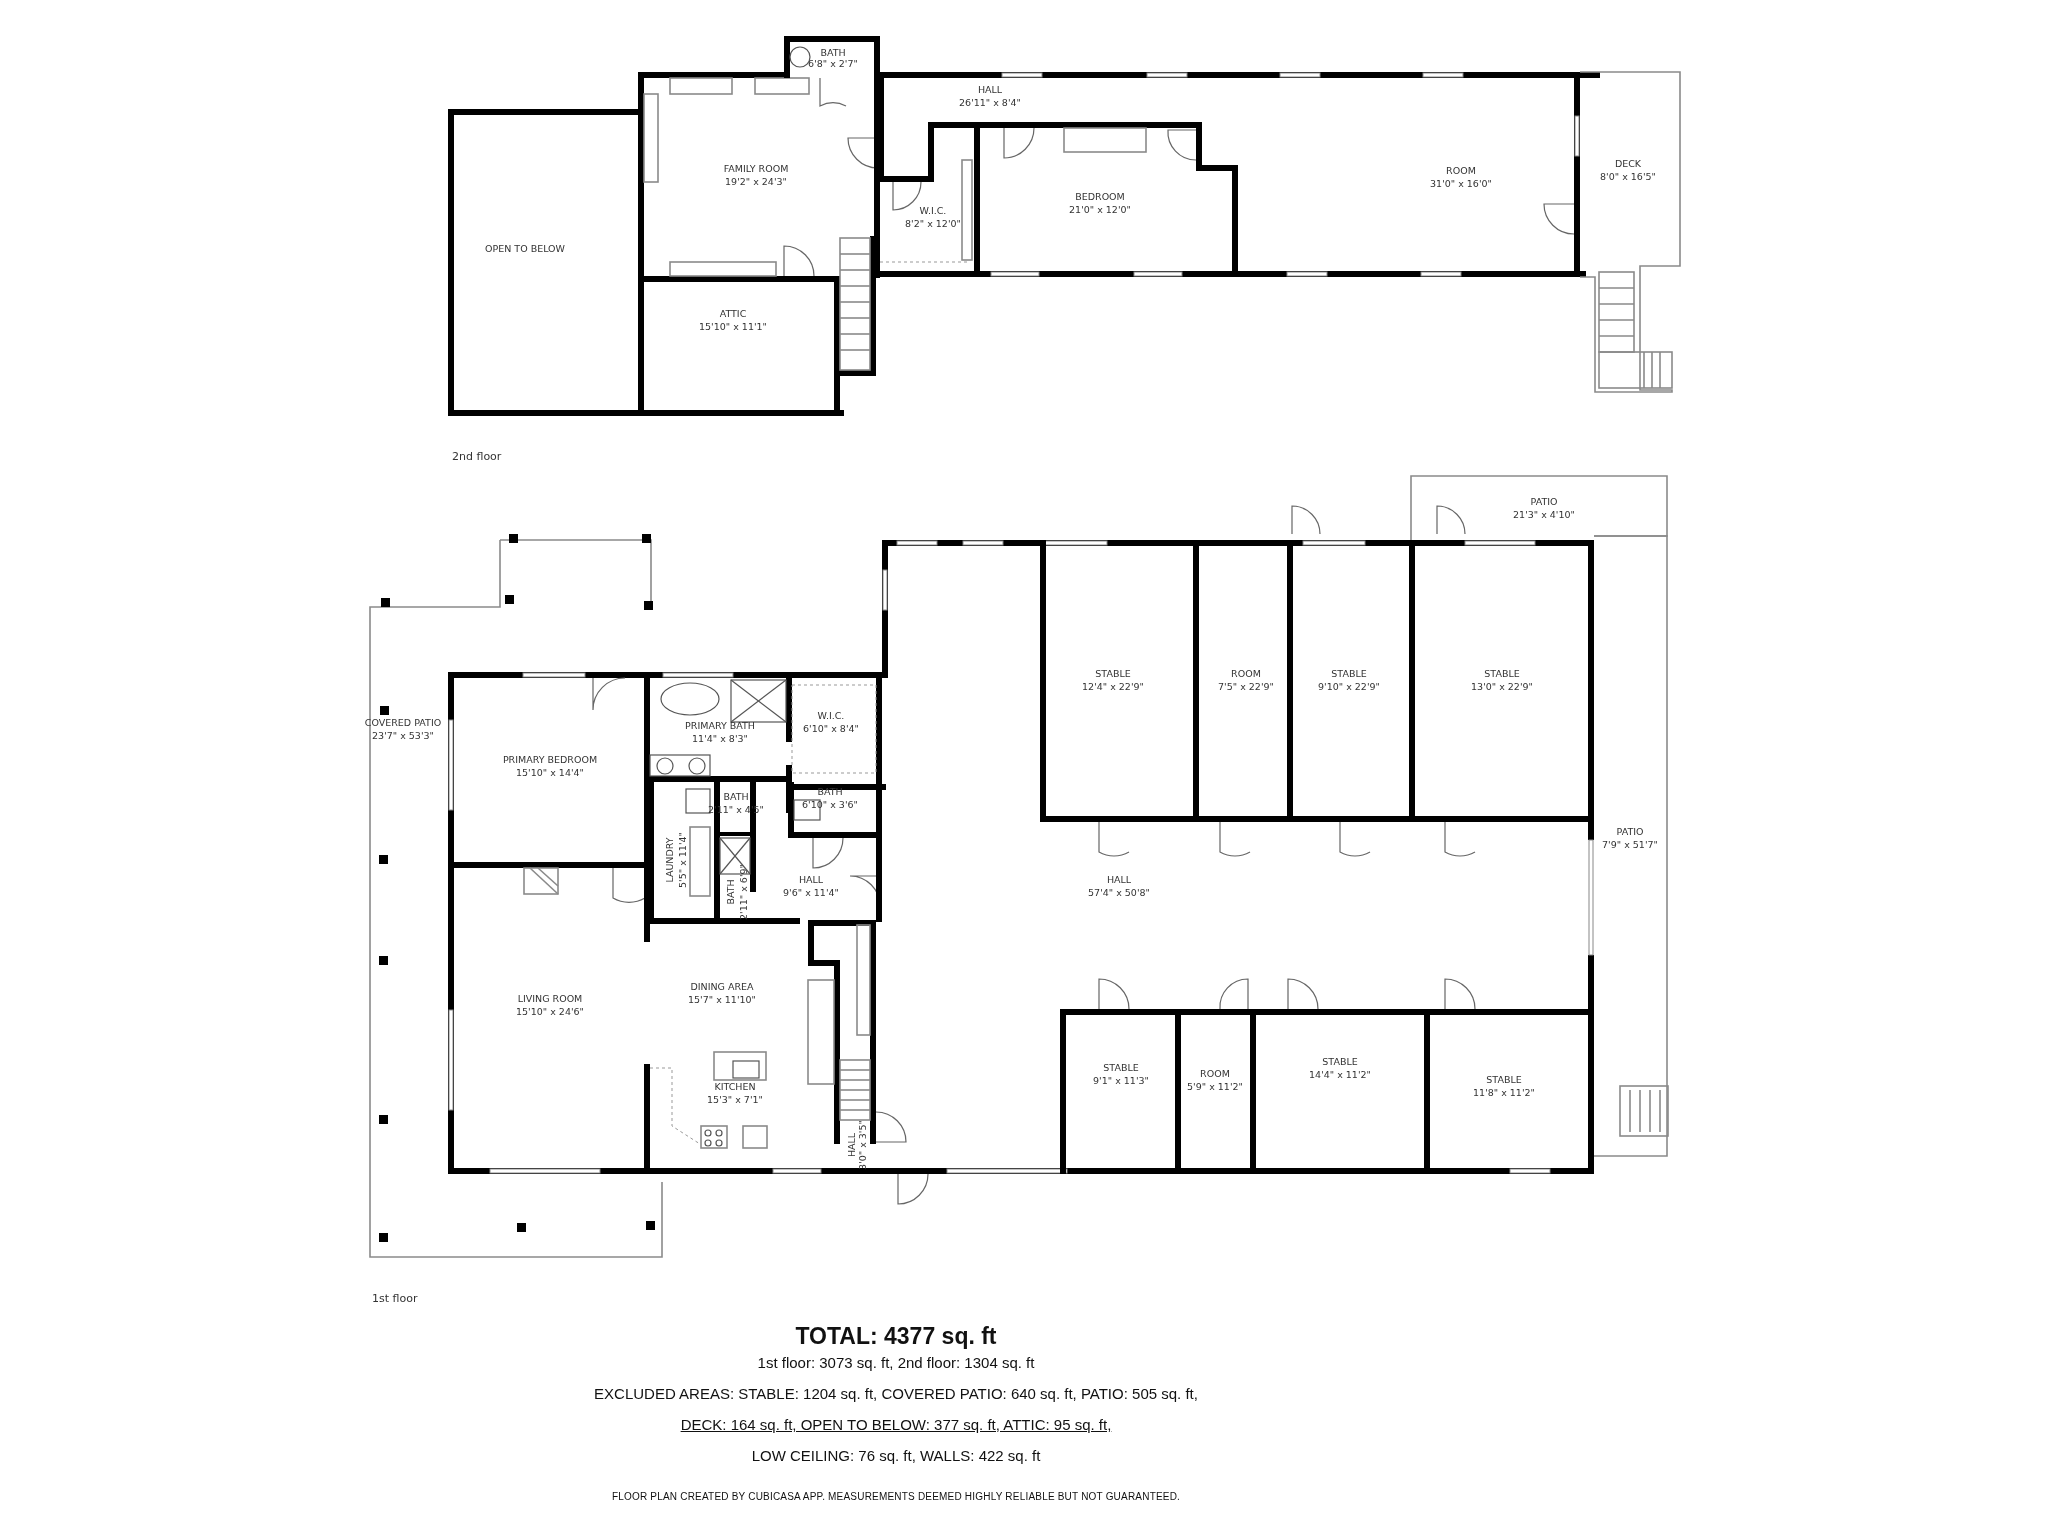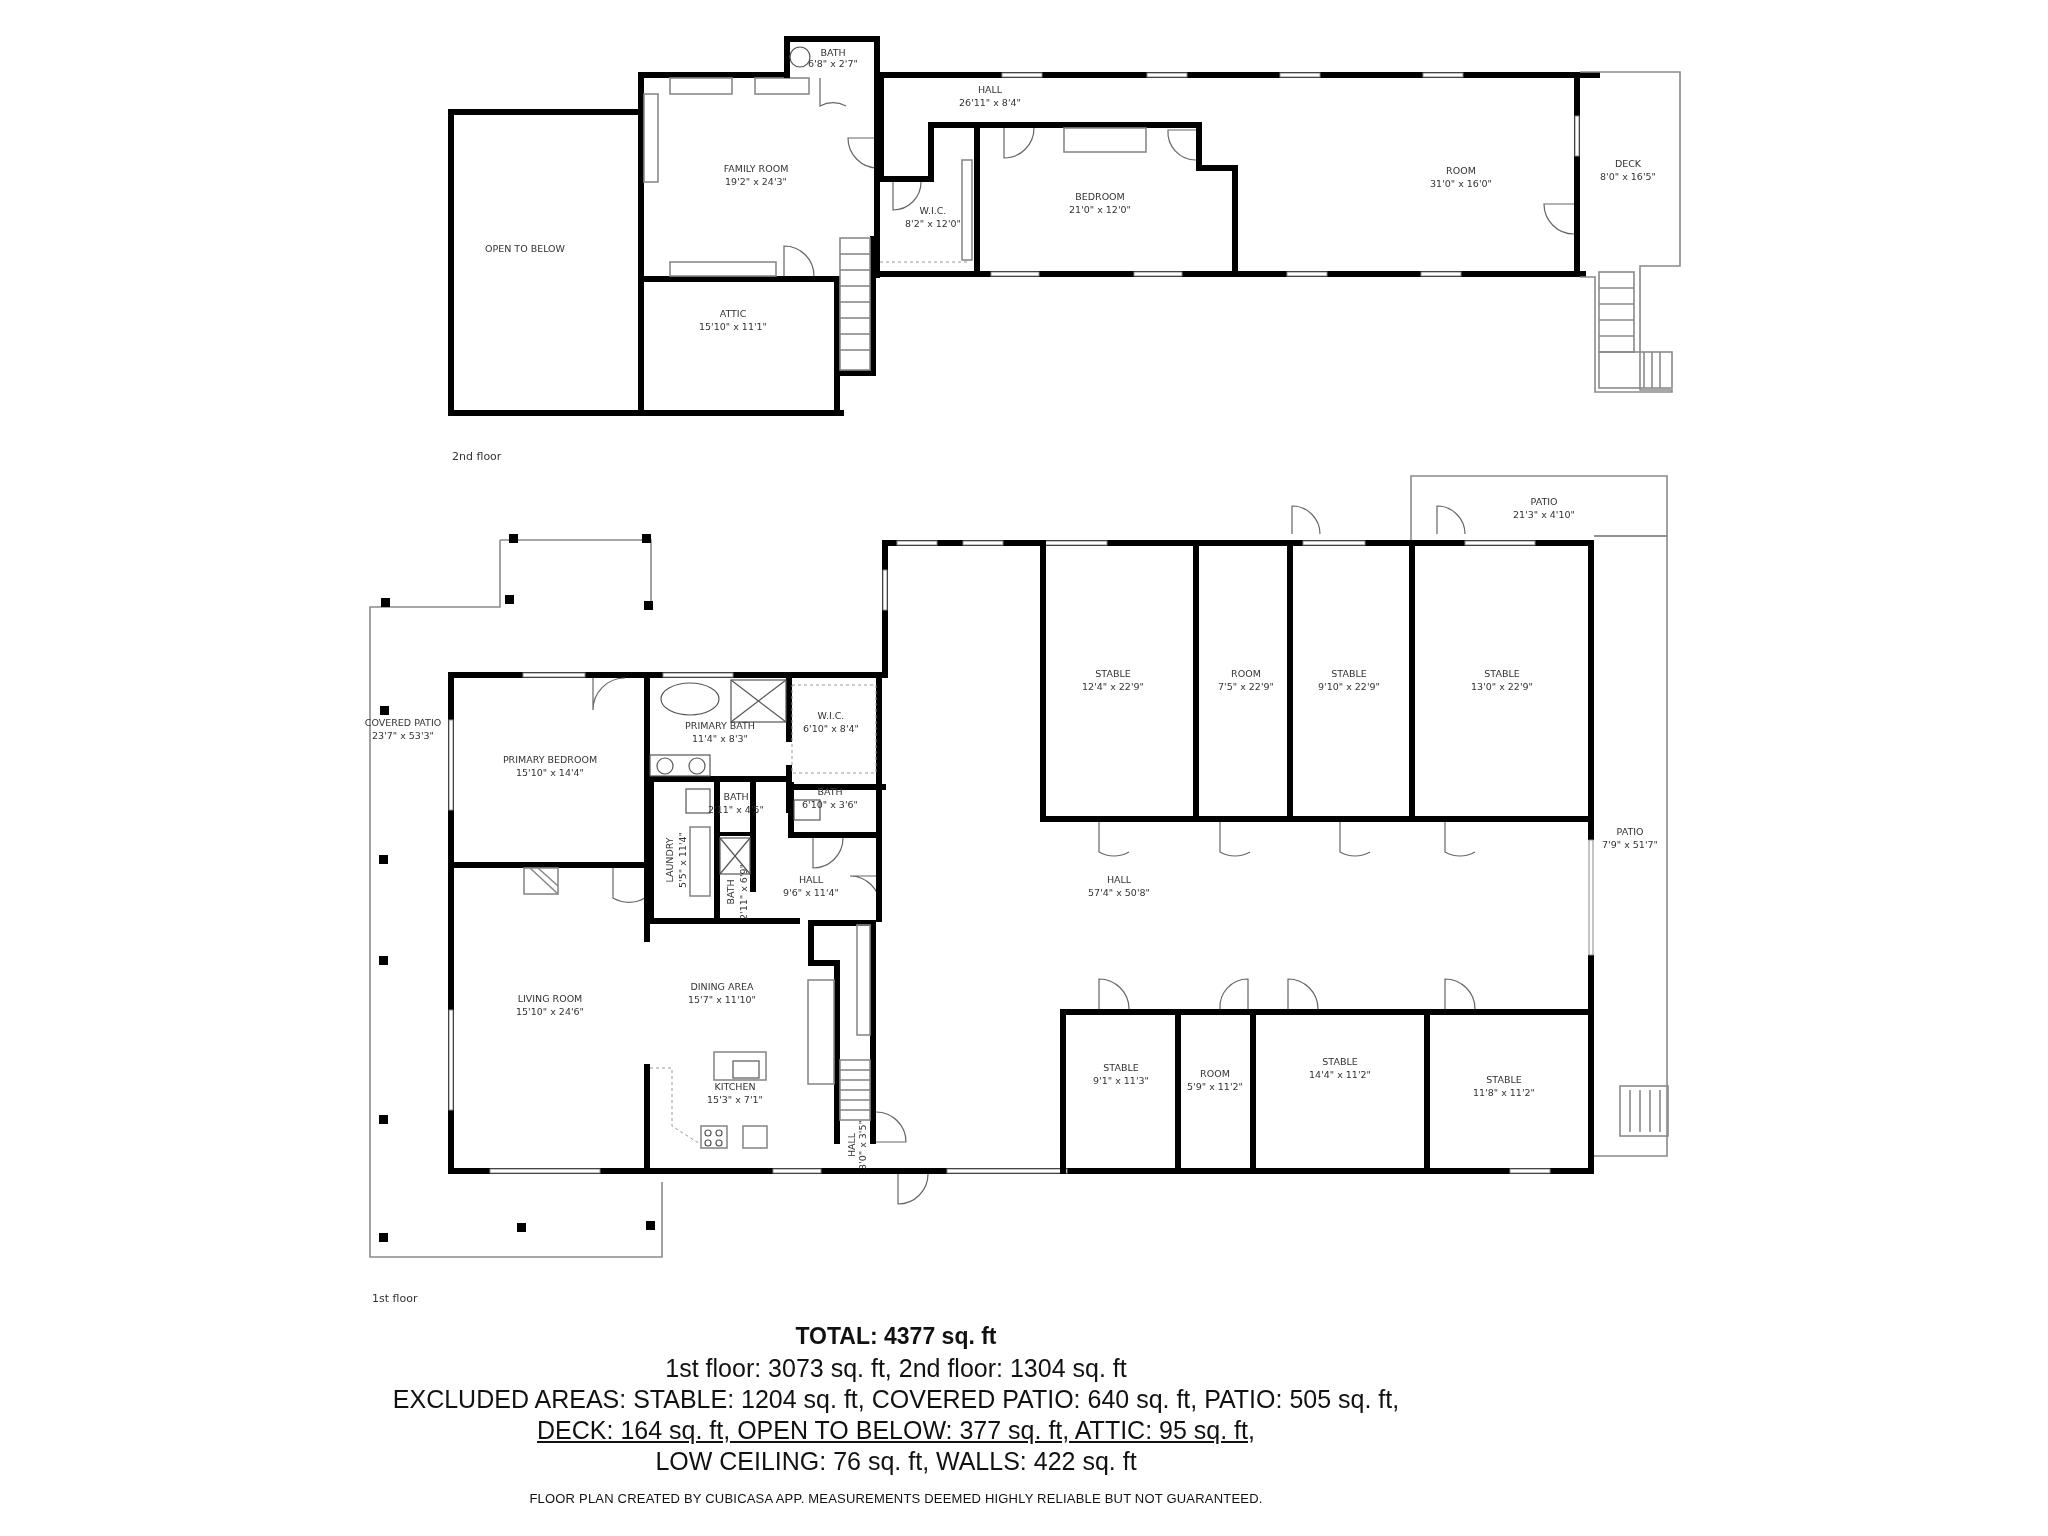--- a/index.html
+++ b/index.html
@@ -11,23 +11,23 @@
   .thinb { fill: none; stroke: #555; stroke-width: 1.2; }
   .win { fill: #fff; stroke: #888; stroke-width: 1; }
   .door-arc { fill: none; stroke: #666; stroke-width: 1.2; }
   .dash { fill: none; stroke: #999; stroke-width: 1; stroke-dasharray: 3 3; }
   .post { fill: #000; }
   .rlabel { font-family: "DejaVu Sans", sans-serif; font-size: 9.5px; fill: #333; text-anchor: middle; }
   .floor-label { position: absolute; font-size: 11px; color: #333; }
   .summary { position: absolute; left: 0; width: 1792px; text-align: center;
              font-family: "Liberation Sans", sans-serif; color: #111; }
   .sum-total { top: 1323px; font-size: 23px; font-weight: bold; }
-  .sum-line { font-size: 25px; font-family: "Liberation Sans", sans-serif; }
+  .sum-line { font-size: 15px; font-family: "Liberation Sans", sans-serif; }
   .sum-l1 { top: 1354px; } .sum-l2 { top: 1385px; } .sum-l3 { top: 1416px; text-decoration: underline; } .sum-l4 { top: 1447px; }
-  .disclaimer { top: 1491px; font-size: 13px; letter-spacing: 0.2px; }
+  .disclaimer { top: 1491px; font-size: 10px; letter-spacing: 0.2px; }
 </style>
 </head>
 <body>
 
 <svg id="plan" width="2048" height="1536" viewBox="0 0 2048 1536" xmlns="http://www.w3.org/2000/svg">
 
   <g>
 
     <g>
       <rect class="wall" x="448" y="109" width="196" height="6"></rect>

